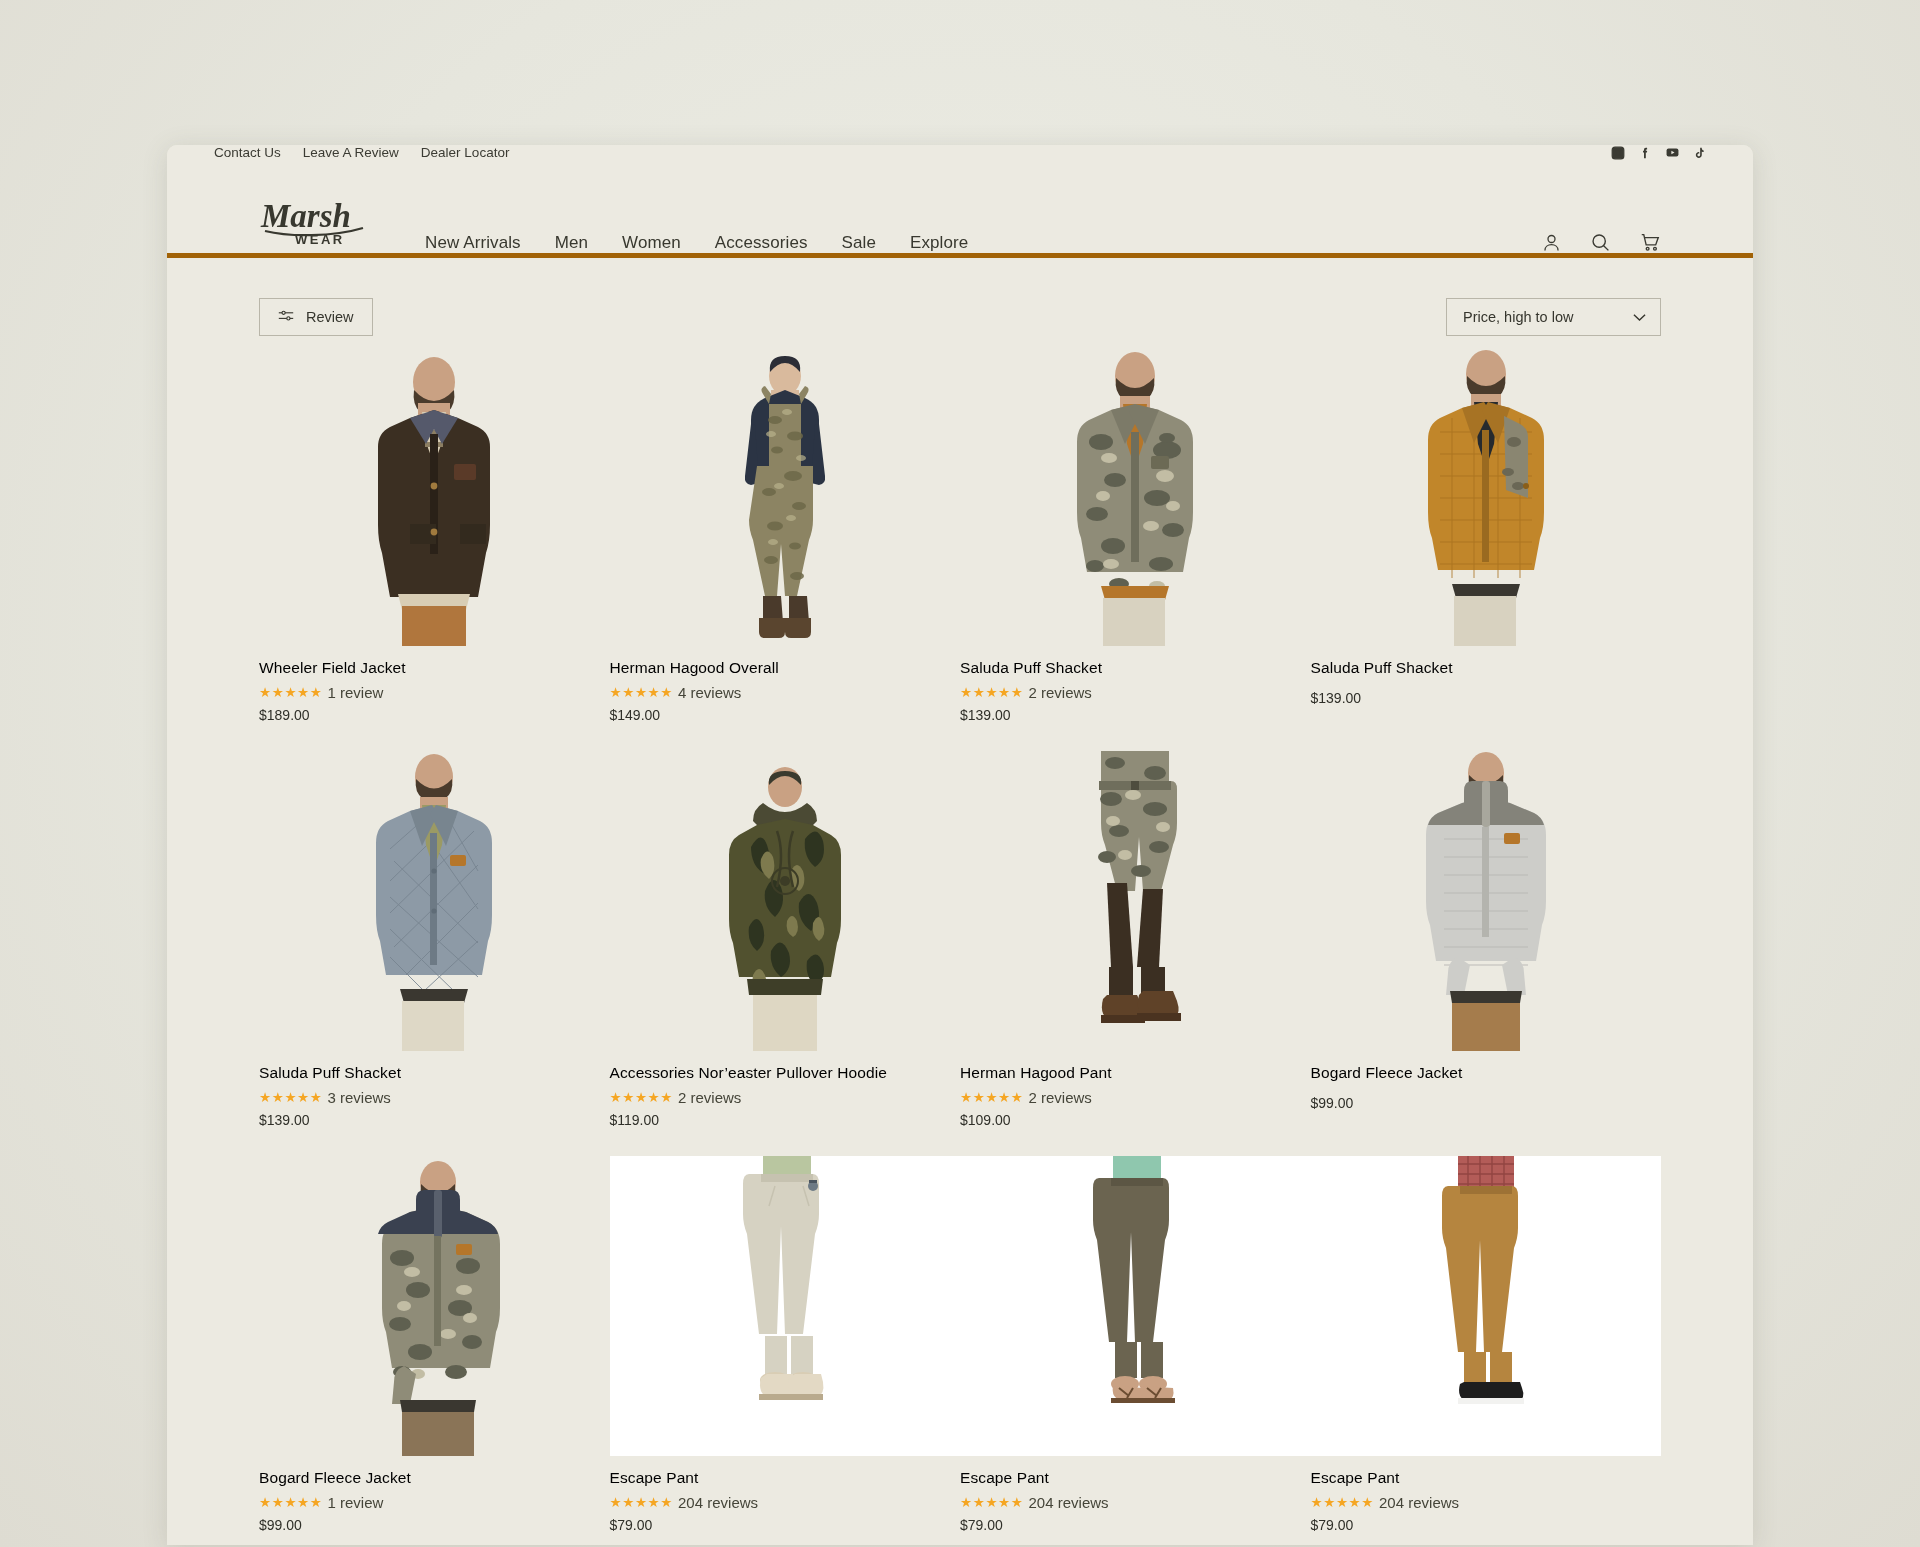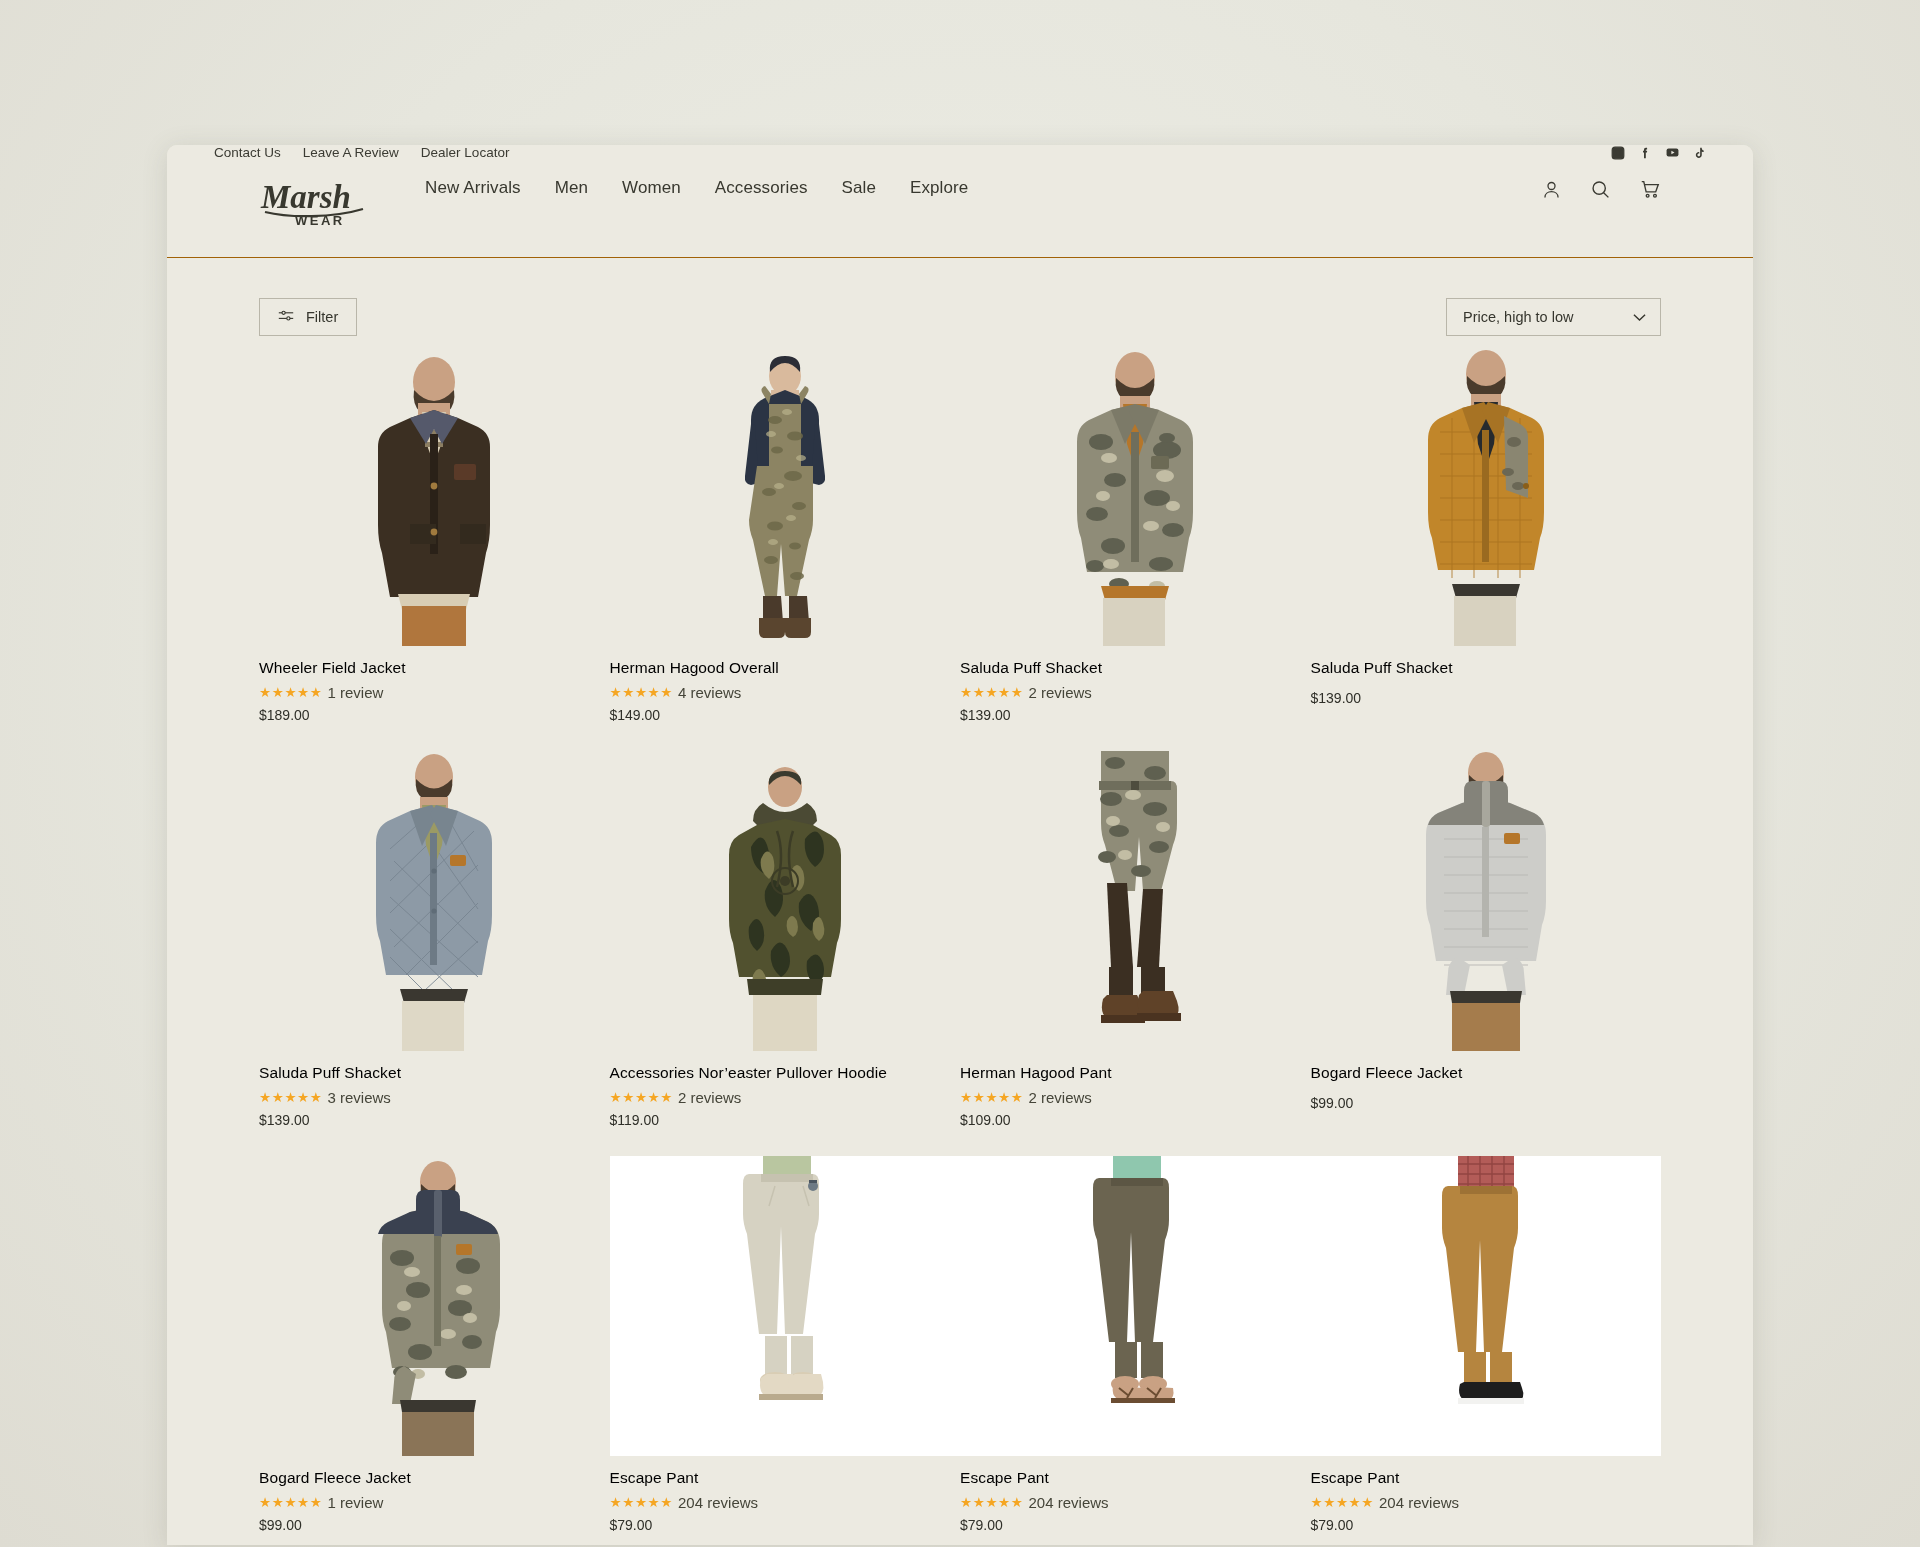--- a/index.html
+++ b/index.html
@@ -46,23 +46,23 @@
   .util-links { display: flex; gap: 22px; }
   .util-links a {
     font-size: 13.5px; color: #3b3b33; text-decoration: none;
   }
   .util-social { margin-left: auto; display: flex; gap: 13px; align-items: center; }
   .util-social svg { display: block; fill: #3b3b33; }
 
   
   .header {
     height: 80px;
-    display: flex; align-items: flex-start;
+    display: flex; align-items: flex-end;
     padding: 0 92px;
-    border-bottom: 1px solid #a16207;
+    border-bottom: 5px solid #a16207;
   }
   .logo { margin-right: 48px; user-select: none; }
   .nav { display: flex; gap: 34px; align-items: center; }
   .nav a {
     font-size: 17px; color: #38382f; text-decoration: none;
     letter-spacing: .1px;
   }
   .header-icons { margin-left: auto; display: flex; gap: 28px; align-items: center; }
   .header-icons svg { display: block; }
 
@@ -199,21 +199,21 @@
   <div class="toolbar">
     <button class="filter-btn">
       <span>
         <svg width="16" height="14" viewBox="0 0 20 16" stroke="#35352d" stroke-width="1.4" fill="none">
           <line x1="1" y1="4" x2="19" y2="4"></line>
             <line x1="1" y1="11" x2="19" y2="11"></line>
           <circle cx="7" cy="4" r="2" fill="#eceae1"></circle>
             <circle cx="13" cy="11" r="2" fill="#eceae1"></circle>
         </svg>
       </span>
-      <span>Filter</span>
+      <span>Review</span>
     </button>
     <div class="sort-wrap">
       <span class="sort-label">Price, high to low</span>
       <span class="sort-chev">
         <svg width="13" height="9" viewBox="0 0 14 9" fill="none" stroke="#35352d" stroke-width="1.5">
           <path d="M1 1.5L7 7.2L13 1.5"></path>
         </svg>
       </span>
     </div>
   </div>

